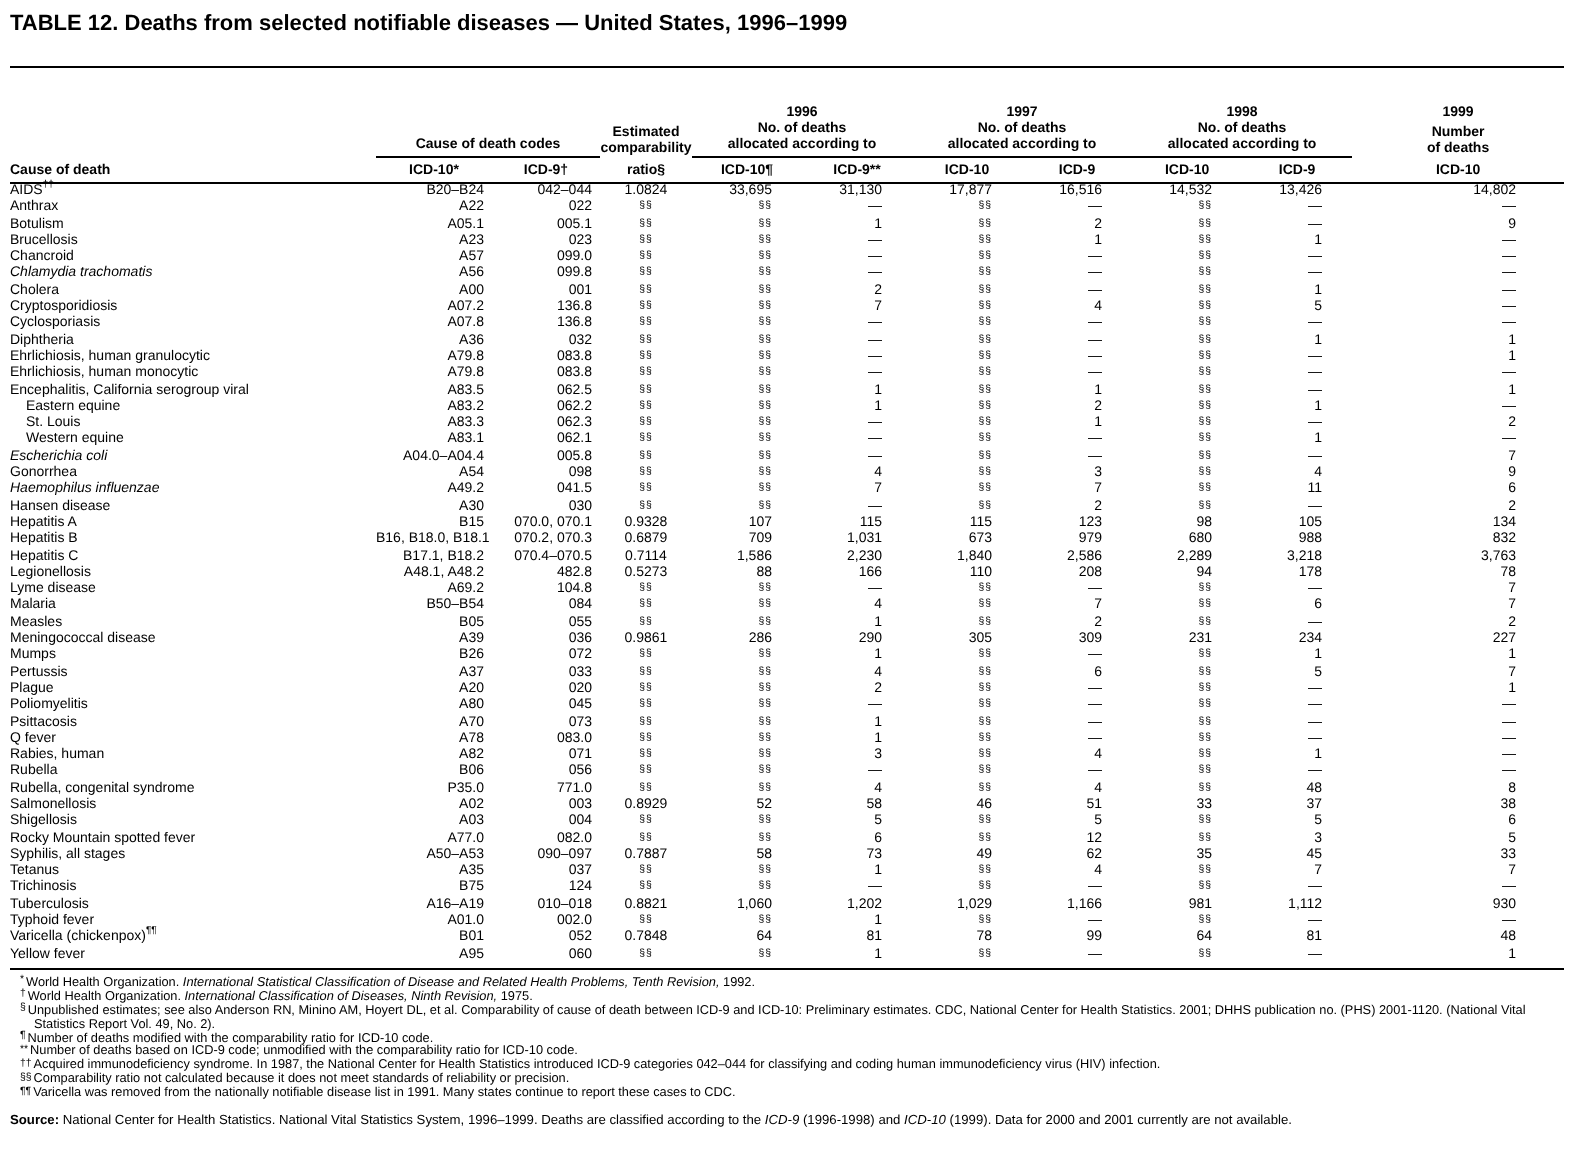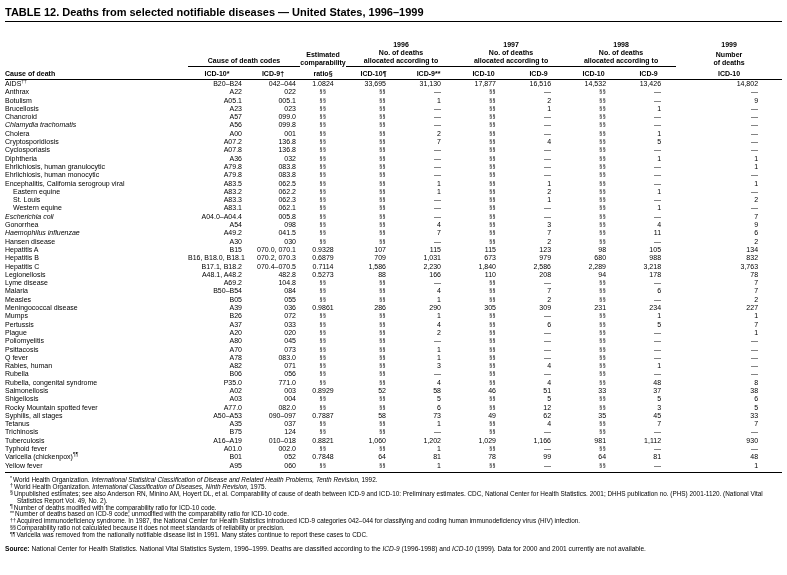--- a/index.html
+++ b/index.html
@@ -1,19 +1,19 @@
 <!DOCTYPE html>
 <html><head>
 <meta charset="utf-8">
 <style>
   html,body { margin:0; padding:0; background:#fff; color:#000;
     font-family:"Liberation Sans", sans-serif; }
   body { width:787px; height:575px; overflow:hidden; }
   .page { padding:6px 5px 0 5px; }
-  .title { font-size:11px; font-weight:bold; padding-bottom:3px;
+  .title { font-size:11px; font-weight:bold; padding-bottom:15px;
     border-bottom:1.6px solid #000; margin-bottom:13px; }
   table { border-collapse:collapse; width:777px; table-layout:fixed; }
   thead th { font-size:7px; font-weight:bold; padding:0; vertical-align:bottom;
     line-height:8px; text-align:center; }
   thead tr.yrrow th { padding-top:3px; height:11px; }
   thead th.grp { border-bottom:1px solid #000; padding-bottom:1px; }
   thead tr.colhdr th { border-bottom:1.6px solid #000; height:11px; padding-bottom:1px; }
   thead th.name-h { text-align:left; }
   tbody td { font-size:7px; line-height:8.3px; padding:0; white-space:nowrap;
     vertical-align:baseline; }

